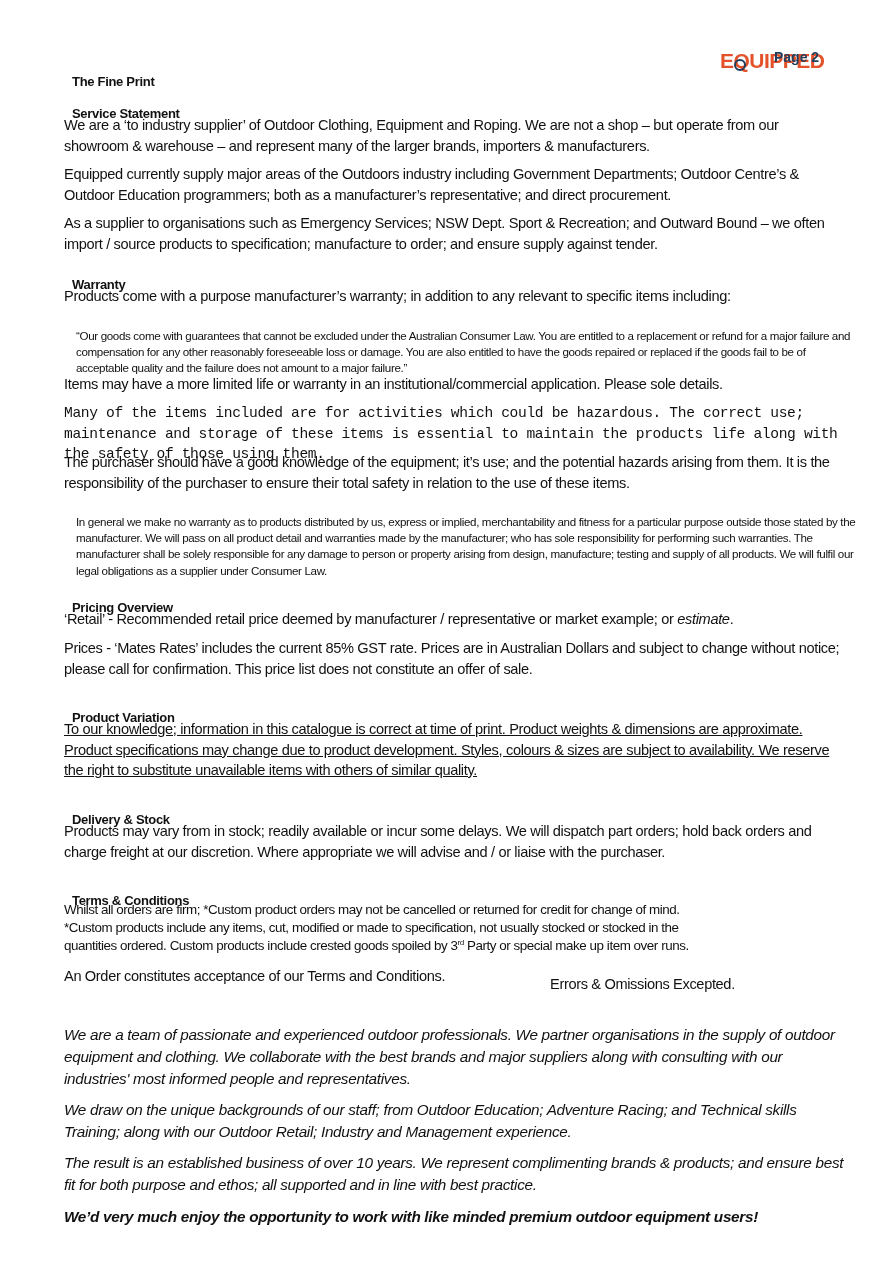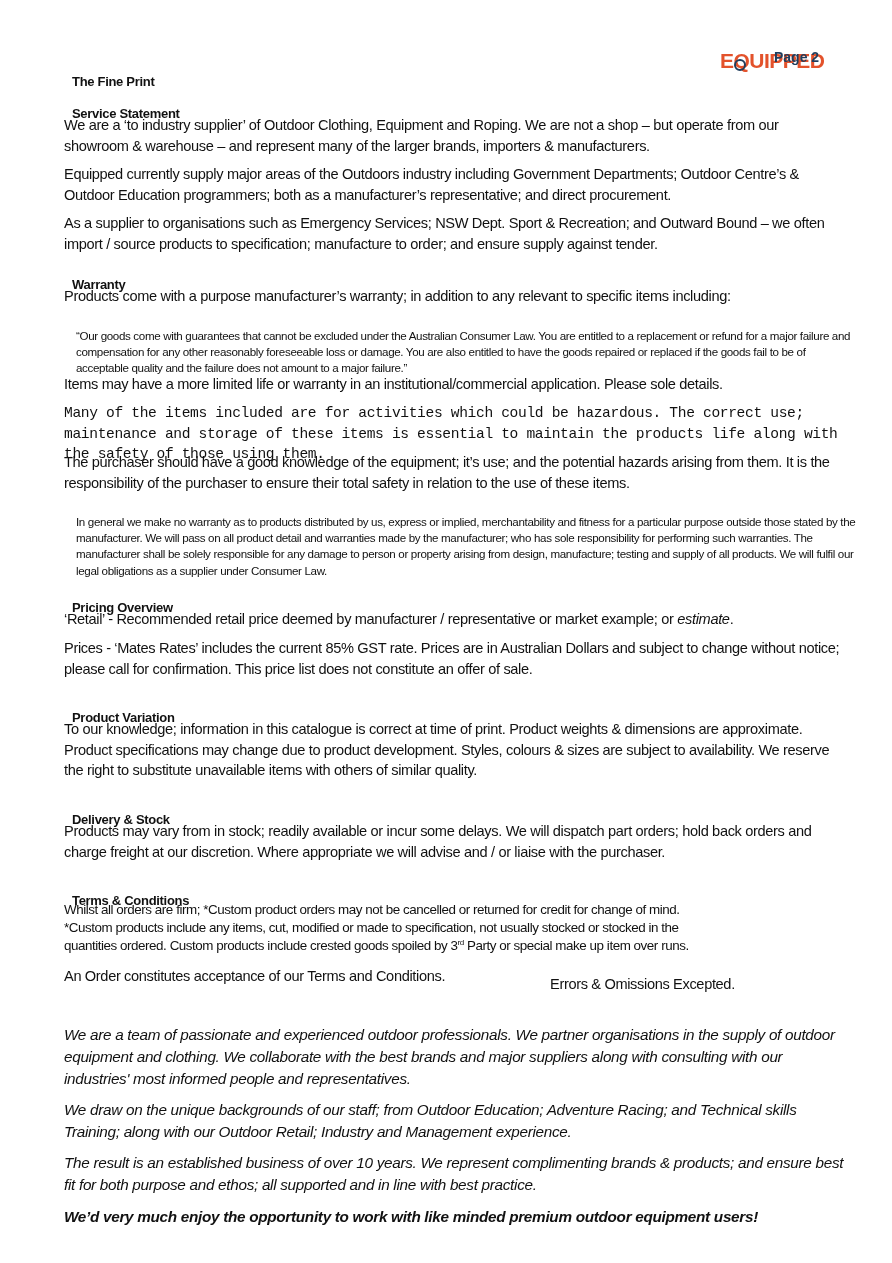--- a/index.html
+++ b/index.html
@@ -47,21 +47,21 @@
   <p class="body-text abs" style="top:374px;">Items may have a more limited life or warranty in an institutional/commercial application. Please sole details.</p>
   <p class="body-text abs" style="top:403px;font-family:Liberation Mono, monospace;">Many of the items included are for activities which could be hazardous. The correct use; maintenance and storage of these items is essential to maintain the products life along with the safety of those using them.</p>
   <p class="body-text abs" style="top:452px;">The purchaser should have a good knowledge of the equipment; it’s use; and the potential hazards arising from them. It is the responsibility of the purchaser to ensure their total safety in relation to the use of these items.</p>
   <p class="small-text abs" style="top:502px;">In general we make no warranty as to products distributed by us, express or implied, merchantability and fitness for a particular purpose outside those stated by the manufacturer. We will pass on all product detail and warranties made by the manufacturer; who has sole responsibility for performing such warranties.  The manufacturer shall be solely responsible for any damage to person or property arising from design, manufacture; testing and supply of all products. We will fulfil our legal obligations as a supplier under Consumer Law.</p>
 
   <p class="heading abs" style="top:591px;">Pricing Overview</p>
   <p class="body-text abs" style="top:609px;"><span>‘Retail’</span><span> - Recommended retail price deemed by manufacturer / representative or market example; or </span><em>estimate</em><span>.</span></p>
   <p class="body-text abs" style="top:638px;"><span>Prices</span><span> - ‘Mates Rates’ includes the current 85% GST rate.  Prices are in Australian Dollars and subject to change without notice; please call for confirmation. This price list does not constitute an offer of sale.</span></p>
 
   <p class="heading abs" style="top:701px;">Product Variation</p>
-  <p class="body-text abs" style="top:719px;">To our knowledge; information in this catalogue is correct at time of print. Product weights &amp; dimensions are approximate. Product specifications may change due to product development. Styles, colours &amp; sizes are subject to availability. We reserve the right to substitute unavailable items with others of similar quality.</p>
+  <p class="body-text abs" style="top:719px;text-decoration:underline;">To our knowledge; information in this catalogue is correct at time of print. Product weights &amp; dimensions are approximate. Product specifications may change due to product development. Styles, colours &amp; sizes are subject to availability. We reserve the right to substitute unavailable items with others of similar quality.</p>
 
   <p class="heading abs" style="top:803px;">Delivery &amp; Stock</p>
   <p class="body-text abs" style="top:821px;">Products may vary from in stock; readily available or incur some delays. We will dispatch part orders; hold back orders and charge freight at our discretion. Where appropriate we will advise and / or liaise with the purchaser.</p>
 
   <p class="heading abs" style="top:884px;">Terms &amp; Conditions</p>
   <p class="arial-text abs" style="top:900px;">Whilst all orders are firm; *Custom product orders may not be cancelled or returned for credit for change of mind.</p>
   <p class="arial-text abs" style="top:918px;">*Custom products include any items, cut, modified or made to specification, not usually stocked or stocked in the</p>
   <p class="arial-text abs" style="top:936px;"><span>quantities ordered. Custom products include crested goods spoiled by 3</span><sup>rd</sup><span> Party or special make up item over runs.</span></p>
   <p class="body-text abs" style="top:966px; width:auto;">An Order constitutes acceptance of our Terms and Conditions.</p>
   <p class="body-text abs" style="top:966px; left:486px; width:auto;margin-top:8px;">Errors &amp; Omissions Excepted.</p>

